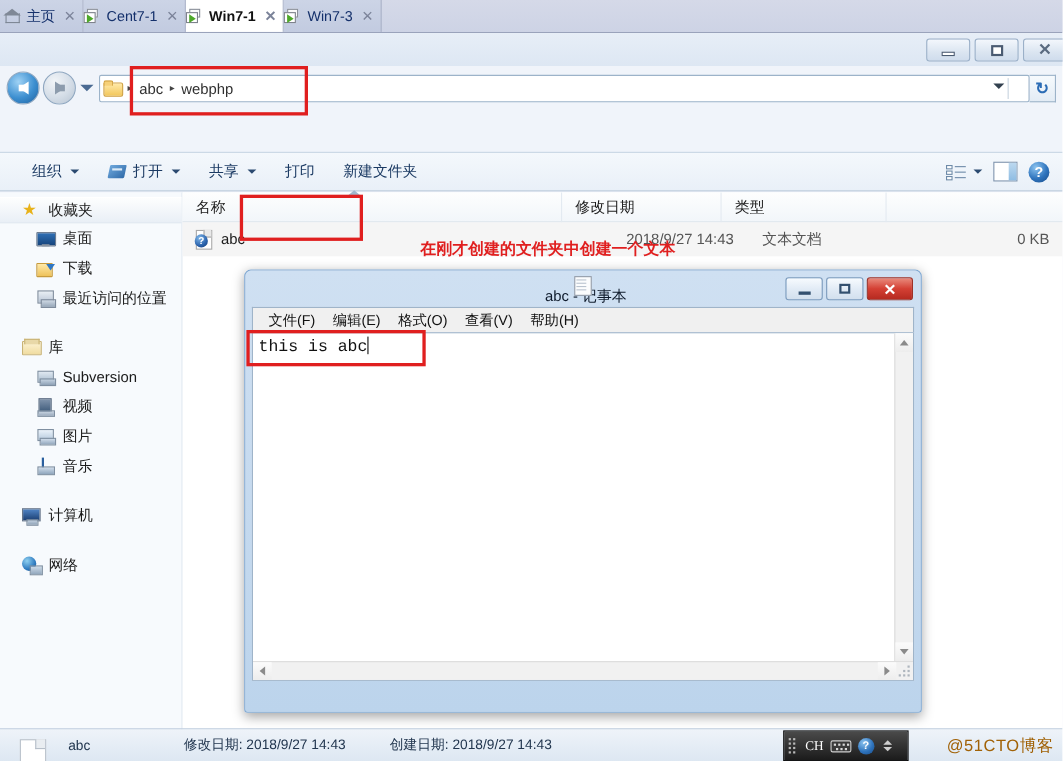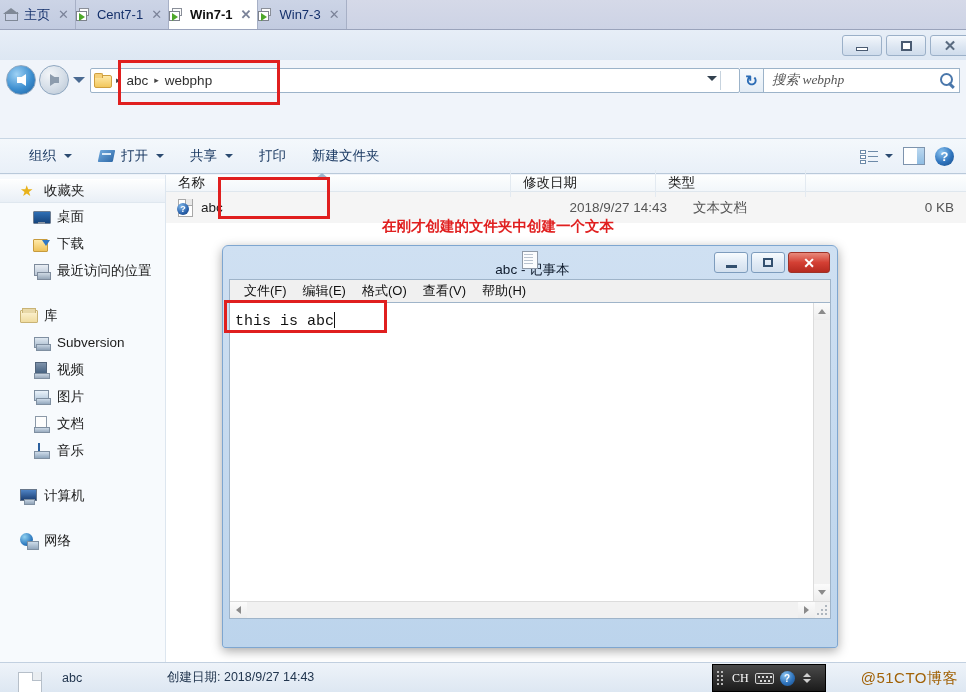--- a/index.html
+++ b/index.html
@@ -171,21 +171,21 @@
   .ico-mus:after{content:"";position:absolute;left:1px;top:8px;width:14px;height:6px;background:linear-gradient(180deg,#cfdcea,#8fa6bd);border:1px solid #7f8fa1;}
   .ico-pc:before{content:"";position:absolute;left:0;top:1px;width:15px;height:10px;background:linear-gradient(180deg,#4f83c4,#1c3f73);border:1px solid #67768a;}
   .ico-pc:after{content:"";position:absolute;left:4px;top:11px;width:9px;height:4px;background:linear-gradient(180deg,#c3d1e0,#8fa2b7);border:1px solid #7f8fa1;}
   .ico-net:before{content:"";position:absolute;left:0;top:0px;width:13px;height:13px;border-radius:50%;
      background:radial-gradient(circle at 35% 30%, #8fd0f0 0%,#2f7bc0 60%,#1a4d85 100%);}
   .ico-net:after{content:"";position:absolute;left:7px;top:8px;width:10px;height:7px;background:linear-gradient(180deg,#cddbe9,#92a7bd);border:1px solid #7f8fa1;}
 
   
   .filelist { flex:1; background:#fff; position:relative; }
   .colhdr {
-    display:flex; height:17px; align-items:center;
+    display:flex; height:27px; align-items:flex-start;
     background:linear-gradient(180deg,#fdfefe,#f2f6fa);
     border-bottom:1px solid #dfe7ee; font-size:13.5px; color:#1b1b1b;
     position:relative;
   }
   .colhdr .col { padding-left:12px; border-right:1px solid #e3eaf1; height:27px; display:flex;align-items:center;}
   .col-name { width:345px; }
   .col-date { width:145px; }
   .col-type { width:150px; }
   .col-size { width:106px; justify-content:flex-end; padding-right:12px; border-right:none;}
   .sortmark { position:absolute; left:150px; top:-2px; width:0;height:0;
@@ -225,21 +225,21 @@
      display:flex;align-items:center;justify-content:center;}
   .npbtn .min { width:11px;height:3px;background:#33506f; margin-top:8px;}
   .npbtn .max { width:10px;height:9px;border:2px solid #33506f;}
   .npbtn.close { width:42px; background:linear-gradient(180deg,#e98a7c 0%,#d44034 50%,#b62a20 100%); border-color:#9e3228;}
   .npbtn.close .x { color:#fff; font-size:14px; font-weight:bold; line-height:1;}
   .np-menu { height:23px; background:#f0f0f0; border:1px solid #9fb4c9; border-bottom:none;
      display:flex; align-items:center; padding-left:6px; gap:0; }
   .np-menu-item { font-size:13px; color:#111; padding:0 8px; }
   .np-client { position:relative; height:317px; border:1px solid #9fb4c9; background:#fff; display:flex; flex-direction:column;}
   .np-textrow { display:flex; flex:1; min-height:0; }
-  .np-text { flex:1; padding:9px 0 0 5px; font-family:"Liberation Mono","DejaVu Sans Mono",monospace;
+  .np-text { flex:1; padding:3px 0 0 5px; font-family:"Liberation Mono","DejaVu Sans Mono",monospace;
      font-size:15px; color:#111; line-height:1.25; }
   .np-caret { display:inline-block; width:1px; height:16px; background:#111; vertical-align:-3px; }
   .vscroll { width:17px; background:#f1f1f1; border-left:1px solid #dcdcdc; display:flex; flex-direction:column; justify-content:space-between; }
   .sb-arrow { height:17px; display:flex;align-items:center;justify-content:center;
      background:linear-gradient(180deg,#fbfbfb,#ededed); }
   .tri-up { width:0;height:0;border-left:4px solid transparent;border-right:4px solid transparent;border-bottom:5px solid #8a8a8a;}
   .tri-dn { width:0;height:0;border-left:4px solid transparent;border-right:4px solid transparent;border-top:5px solid #8a8a8a;}
   .tri-lf { width:0;height:0;border-top:4px solid transparent;border-bottom:4px solid transparent;border-right:5px solid #8a8a8a;}
   .tri-rt { width:0;height:0;border-top:4px solid transparent;border-bottom:4px solid transparent;border-left:5px solid #8a8a8a;}
   .hscroll { height:17px; background:#f1f1f1; border-top:1px solid #dcdcdc; display:flex; align-items:center; justify-content:space-between;}
@@ -348,24 +348,20 @@
         <span class="crumb-sep">▸</span>
         <span class="crumb">abc</span>
         <span class="crumb-sep">▸</span>
         <span class="crumb">webphp</span>
         <span class="addr-div"></span>
         <span class="addr-drop"></span>
       </div>
       <div class="refresh-btn">
         <span class="refresh-glyph">↻</span>
       </div>
-      <div class="searchbox">
-        <span class="search-ph">搜索 webphp</span>
-        <span class="search-mag"></span>
-      </div>
     </div>
 
     <div class="cmdbar">
       <div class="cmd-item">
         <span>组织</span>
         <span class="cmd-caret"></span>
       </div>
       <div class="cmd-item">
         <span class="open-ico"></span>
         <span>打开</span>
@@ -428,24 +424,20 @@
           <span class="ico ico-svn"></span>
           <span>Subversion</span>
         </div>
         <div class="side-item">
           <span class="ico ico-vid"></span>
           <span>视频</span>
         </div>
         <div class="side-item">
           <span class="ico ico-pic"></span>
           <span>图片</span>
-        </div>
-        <div class="side-item">
-          <span class="ico ico-doc"></span>
-          <span>文档</span>
         </div>
         <div class="side-item">
           <span class="ico ico-mus"></span>
           <span>音乐</span>
         </div>
 
         <div class="side-gap"></div>
 
         <div class="side-item" style="padding-left:20px;">
           <span class="ico ico-pc"></span>
@@ -550,20 +542,21 @@
         </div>
       </div>
     </div>
   </div>
 
   <div class="redbox" style="left:224px; top:300px; width:163px; height:33px; z-index:45;"></div>
 
   <div class="statusbar">
     <span class="st-ico"></span>
     <span class="st-name">abc</span>
+    <span class="st-field">修改日期: 2018/9/27 14:43</span>
     <span class="st-field">创建日期: 2018/9/27 14:43</span>
   </div>
 
   <div class="imebar">
     <span class="ime-grip">
       <i style="left:0;top:0;"></i>
         <i style="left:4px;top:0;"></i>
       <i style="left:0;top:4px;"></i>
         <i style="left:4px;top:4px;"></i>
       <i style="left:0;top:8px;"></i>

